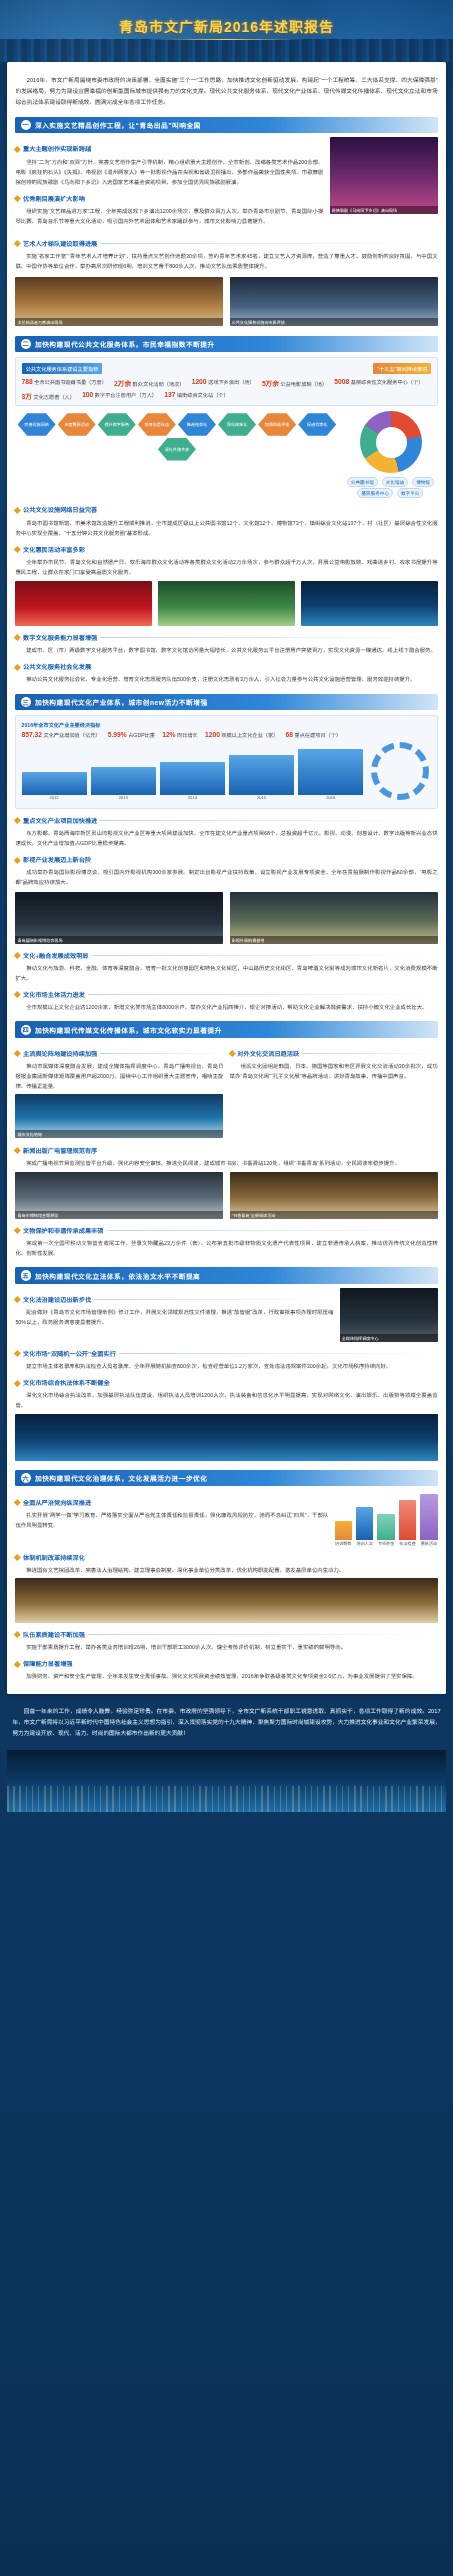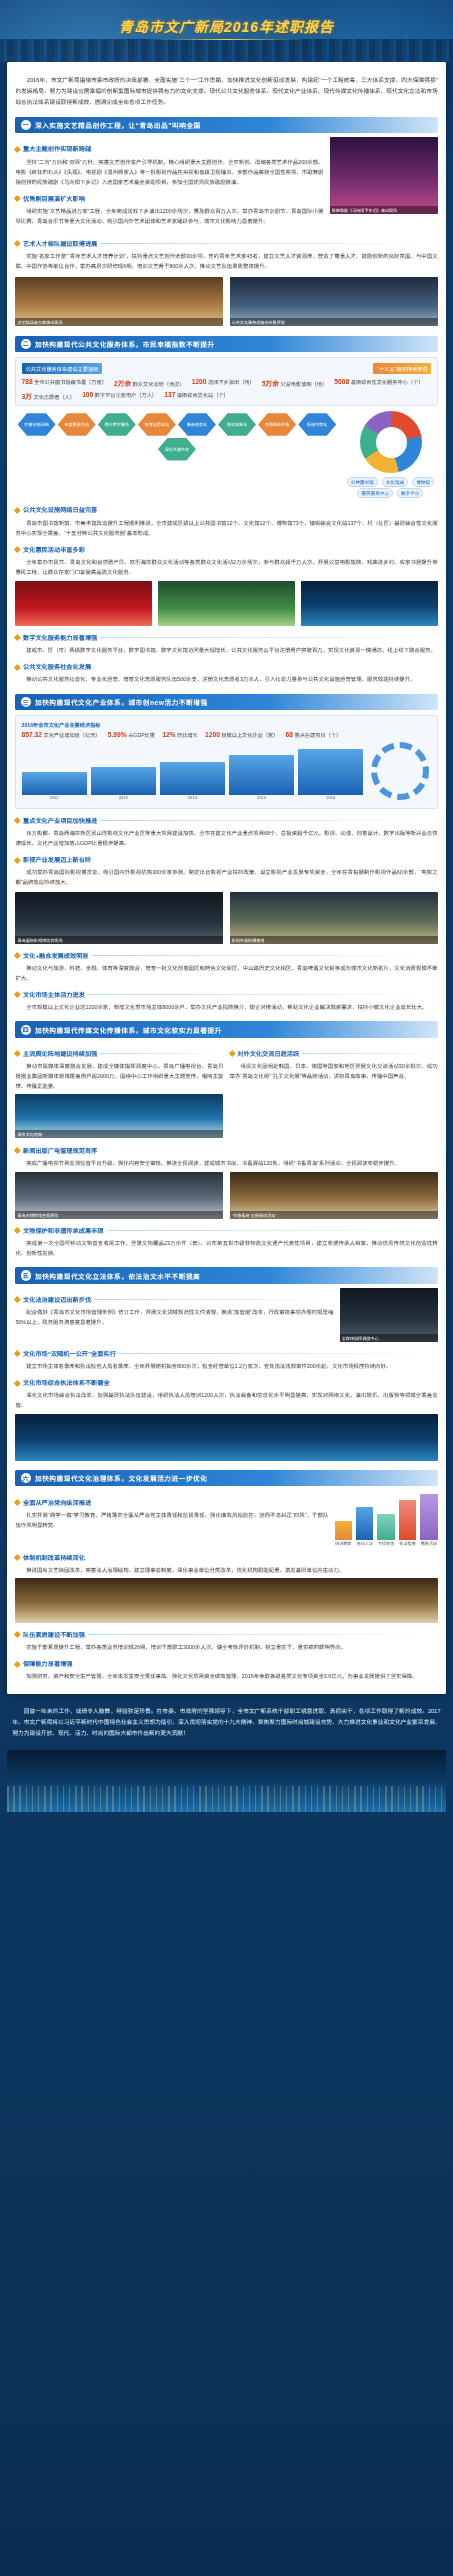--- a/index.html
+++ b/index.html
@@ -9,21 +9,21 @@
         background:linear-gradient(180deg,#0d3460 0%,#10406f 6%,#0e3a66 40%,#0b3258 70%,#071f3a 100%);}
   
   .hdr{position:relative;height:62px;overflow:hidden;background:linear-gradient(180deg,#0a2f57,#0d3a67);}
   .hdr .sky{position:absolute;inset:0;background:
        radial-gradient(circle at 20% 120%, rgba(90,170,230,.55), transparent 60%),
        radial-gradient(circle at 80% 130%, rgba(60,140,210,.5), transparent 60%),
        linear-gradient(180deg,#09386a 0%, #0a4479 55%, #0c5a96 100%);}
   .hdr .skyline{position:absolute;left:0;right:0;bottom:0;height:23px;
        background:repeating-linear-gradient(90deg,rgba(10,45,85,.85) 0 4.1px,rgba(14,60,110,.85) 4.1px 7.2px,rgba(8,38,72,.9) 7.2px 13.4px);
        opacity:.8;}
-  .title{position:relative;text-align:center;padding-top:15.5px;font-style:italic;}
+  .title{position:relative;text-align:center;padding-top:15.5px;}
   .title h1{margin:0;font-size:14px;letter-spacing:1px;font-weight:bold;
        color:#ffd24d;text-shadow:0 0 3.1px rgba(255,190,40,.8),0 1px 1.5px rgba(0,0,0,.6);}
   .title .sub{margin-top:3.1px;height:1.5px;width:155px;margin-left:auto;margin-right:auto;
        background:linear-gradient(90deg,transparent,#ffd24d,transparent);}
   
   .card{margin:0 7.2px 9.3px 7.2px;background:#ffffff;border-radius:1.5px;padding:7.2px 8.2px 10.3px 8.2px;
         box-shadow:0 0 6.2px rgba(0,0,0,.35);}
   .intro{font-size:5.7px;line-height:1.9;color:#333;text-indent:2em;text-align:justify;}
   
   .sec{margin-top:9.3px;}

